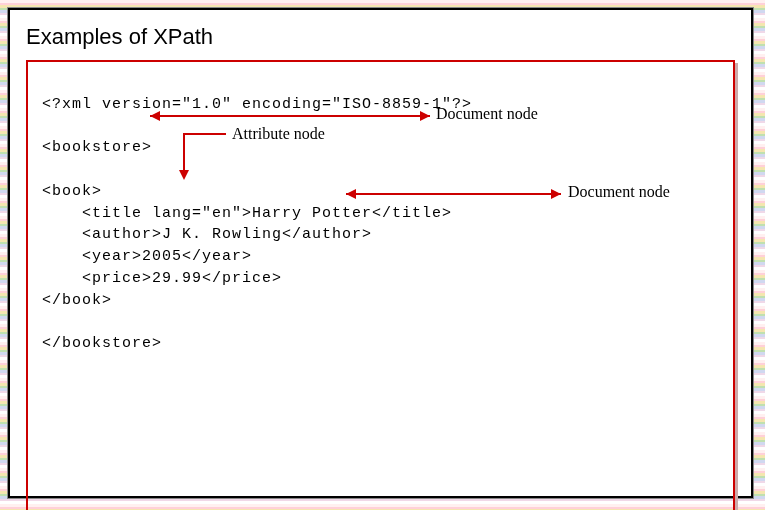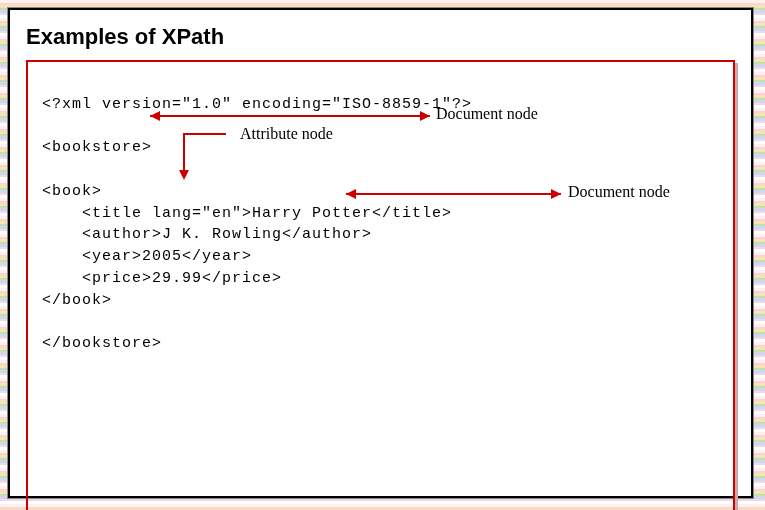--- a/index.html
+++ b/index.html
@@ -26,21 +26,21 @@
     height: 490px;
     background: #fff;
     border: 2px solid #000;
     box-shadow: 0 0 0 1px #888;
     position: relative;
     box-sizing: border-box;
     padding: 10px 16px;
   }
   .title {
     font-size: 22px;
-    font-weight: bold;
+    font-weight: normal;
     margin: 4px 0 10px 0;
   }
   .codebox {
     border: 2px solid #c00;
     box-shadow: 3px 3px 0 #caa;
     padding: 10px 14px 12px 14px;
     font-family: "Courier New", monospace;
     font-size: 15px;
     letter-spacing: 1px;
     line-height: 1.45;
@@ -81,21 +81,21 @@
 <span>&lt;/bookstore&gt;</span>
 
     
     <div class="annot" style="left:408px; top:40px;">Document node</div>
     <svg class="arrow" style="left:122px; top:48px;" width="290" height="12">
       <line x1="0" y1="6" x2="280" y2="6" stroke="#c00" stroke-width="2"></line>
       <polygon points="0,6 10,1 10,11" fill="#c00"></polygon>
       <polygon points="280,6 270,1 270,11" fill="#c00"></polygon>
     </svg>
 
-    <div class="annot" style="left:200px; top:60px;margin-left:12px;">Attribute node</div>
+    <div class="annot" style="left:192px; top:60px;margin-left:12px;">Attribute node</div>
     <svg class="arrow" style="left:148px; top:70px;" width="60" height="50">
       <path d="M50 2 L8 2 L8 42" stroke="#c00" stroke-width="2" fill="none"></path>
       <polygon points="8,48 3,38 13,38" fill="#c00"></polygon>
     </svg>
 
     <div class="annot" style="left:540px; top:118px;">Document node</div>
     <svg class="arrow" style="left:318px; top:126px;" width="225" height="12">
       <line x1="0" y1="6" x2="215" y2="6" stroke="#c00" stroke-width="2"></line>
       <polygon points="0,6 10,1 10,11" fill="#c00"></polygon>
       <polygon points="215,6 205,1 205,11" fill="#c00"></polygon>

